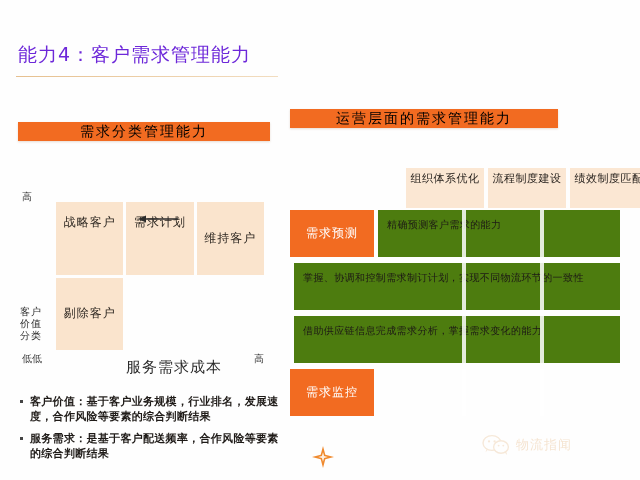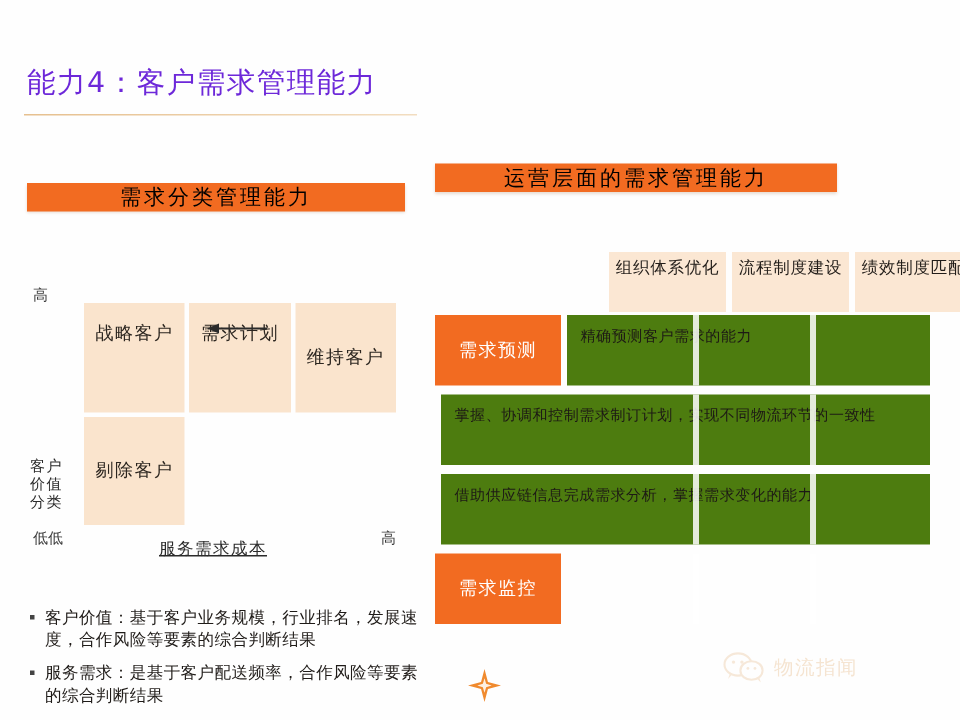--- a/index.html
+++ b/index.html
@@ -121,33 +121,33 @@
     position: absolute;
     top: 166px;
     font-size: 10px;
     color: #3a3a3a;
   }
   #axis-x-low  { left: 14px; }
   #axis-x-high { left: 236px; }
   #axis-x-title {
     position: absolute;
     top: 172px;
-    left: 88px;
-    font-size: 11px;
+    left: 108px;
+    font-size: 15px;
     color: #2b2b2b;
     letter-spacing: 1px;
-    text-decoration: underline;
   }
 
   
   #bullets {
     position: absolute;
     left: 20px;
-    top: 404px;
+    top: 394px;
     width: 262px;
+    font-weight: bold;
   }
   .bullet-row {
     display: flex;
     align-items: flex-start;
     margin-bottom: 7px;
   }
   .bullet-dot {
     width: 3px;
     height: 3px;
     background: #444;

